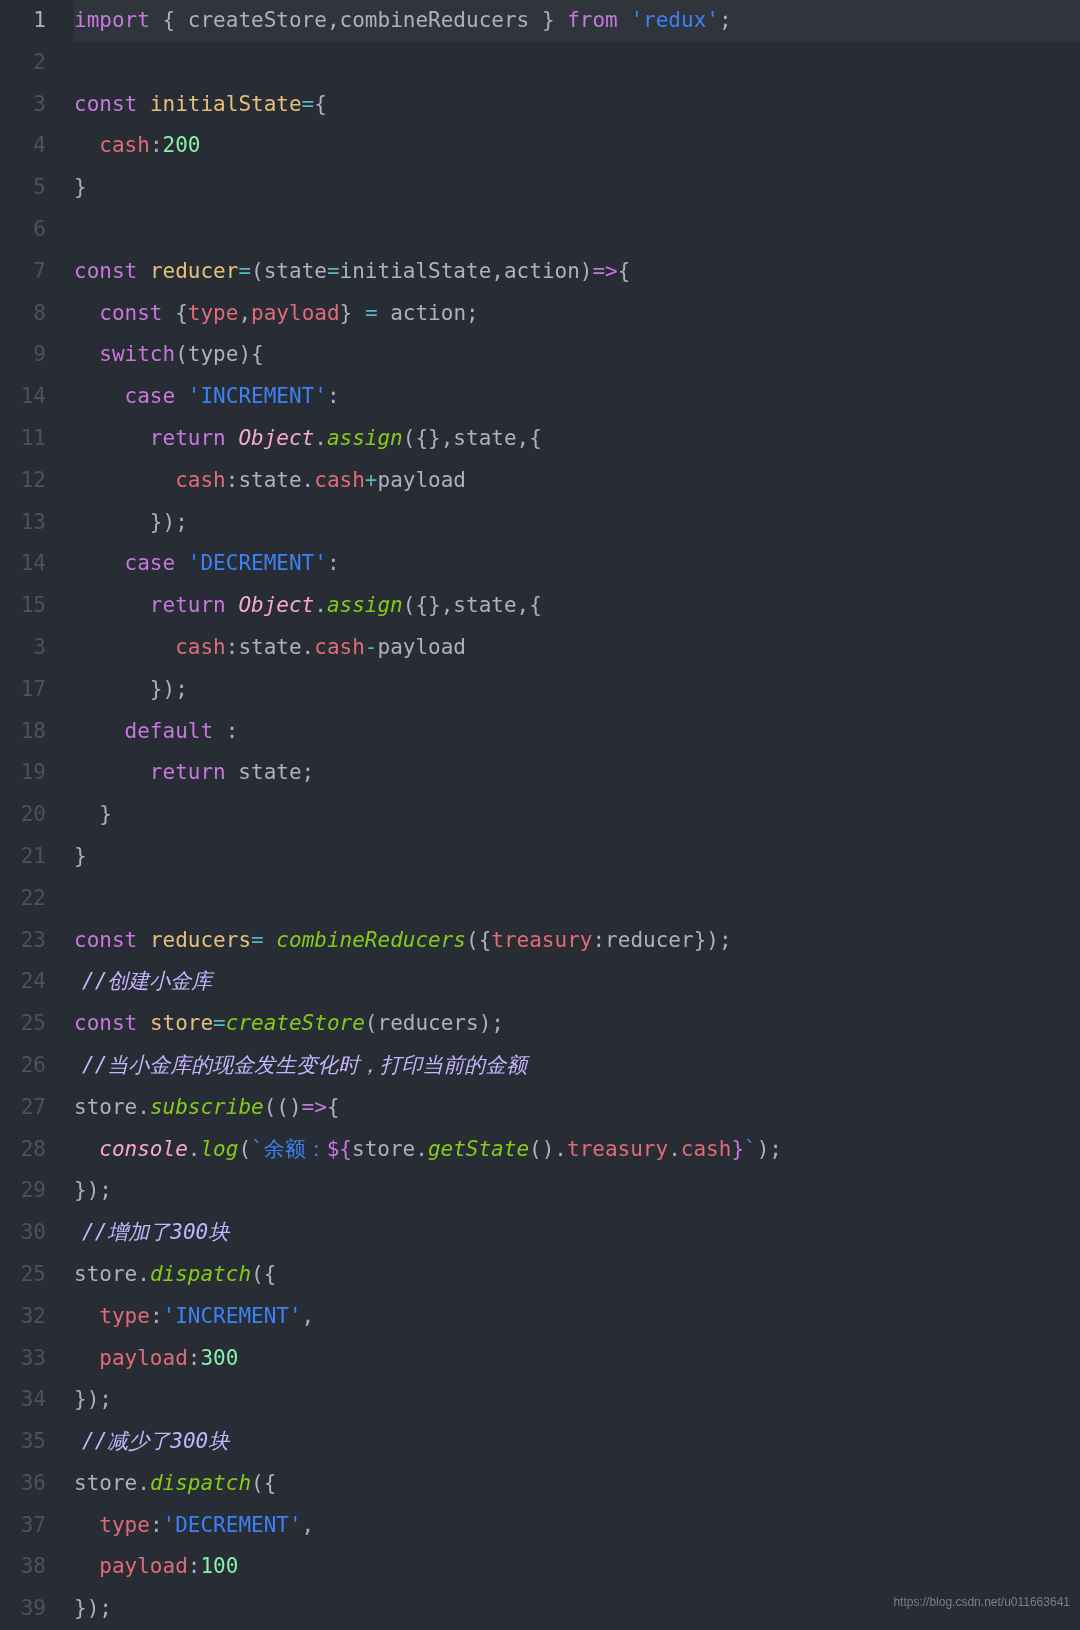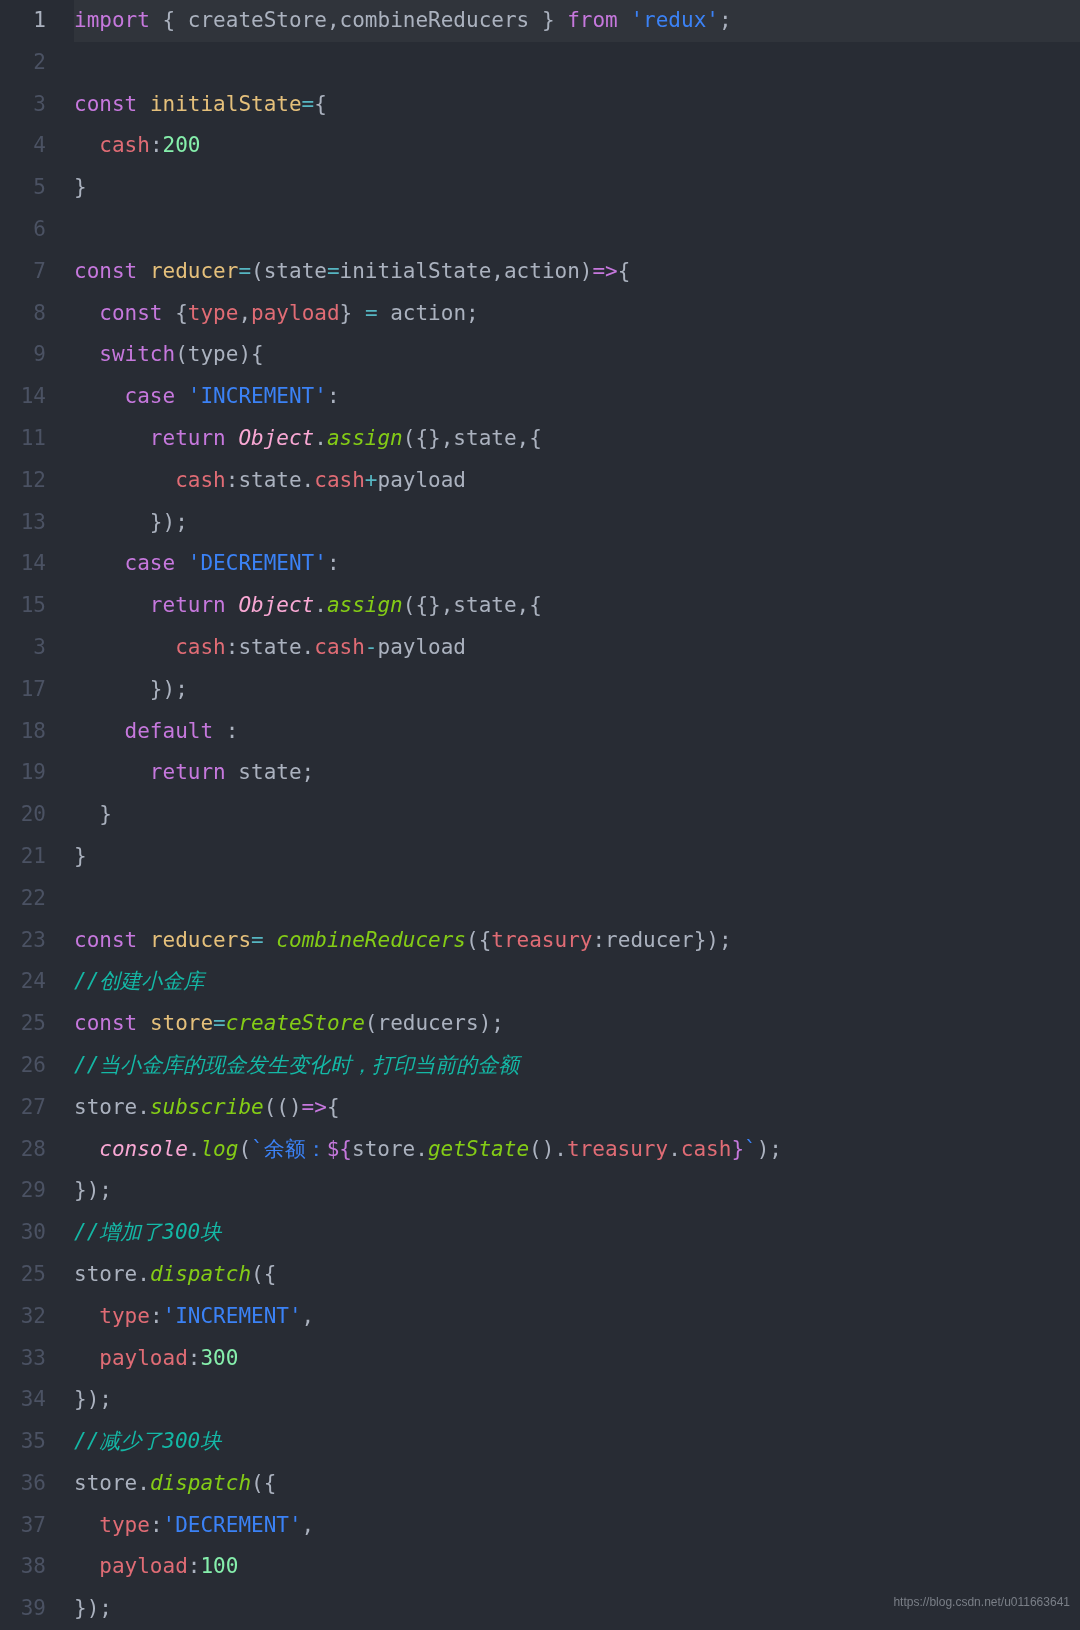--- a/index.html
+++ b/index.html
@@ -13,21 +13,21 @@
   .kw{color:#c678dd;margin-top:44px;}          
   .str{color:#3b82f6;}         
   .def{color:#abb2bf;}         
   .fn{color:#84cc16;font-style:italic;} 
   .obj{color:#f9a8d4;font-style:italic;} 
   .prop{color:#e06c75;}        
   .num{color:#86efac;}
   .op{color:#56b6c2;}          
   .id{color:#e5c07b;}          
   .pl{color:#abb2bf;}
-  .cmt{color:#14b8a6;font-style:italic;} 
+  .cmt{color:#c4b5fd;font-style:italic;margin-left:8px;} 
   .watermark{position:fixed;bottom:6px;right:10px;color:#7a7f87;font-size:12px;font-family:Arial,sans-serif;}
   pre{margin:0;font-family:inherit;}
 </style>
 </head>
 <body>
 
 <div class="editor">
   <div class="gutter">
       <div class="active">1</div>
       <div>2</div>

